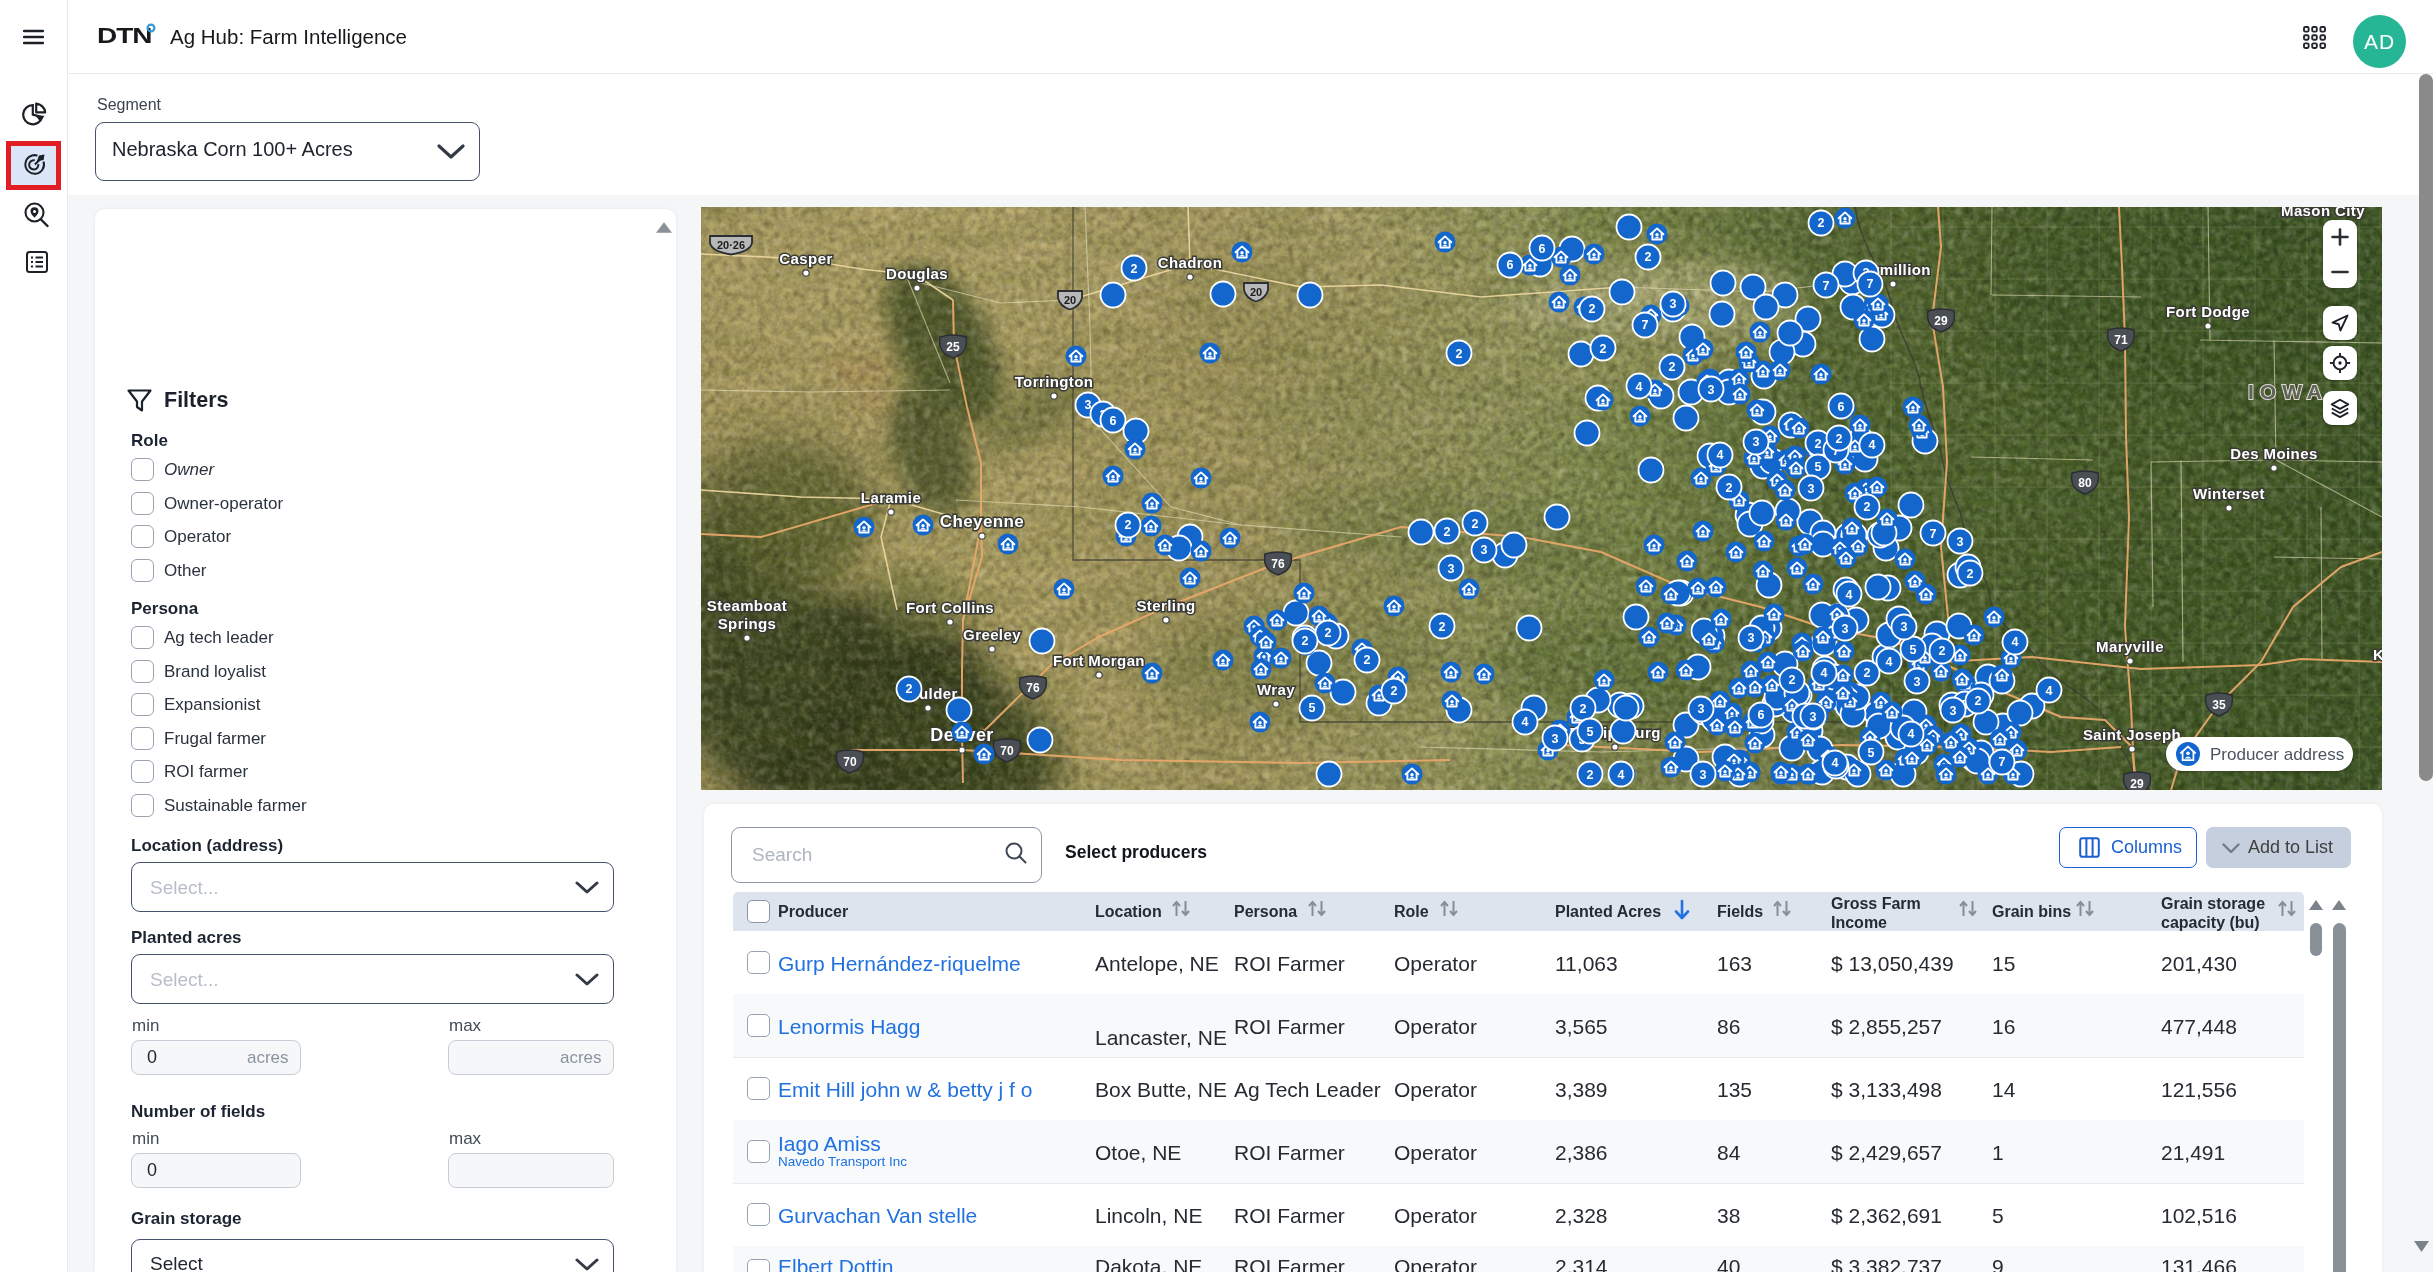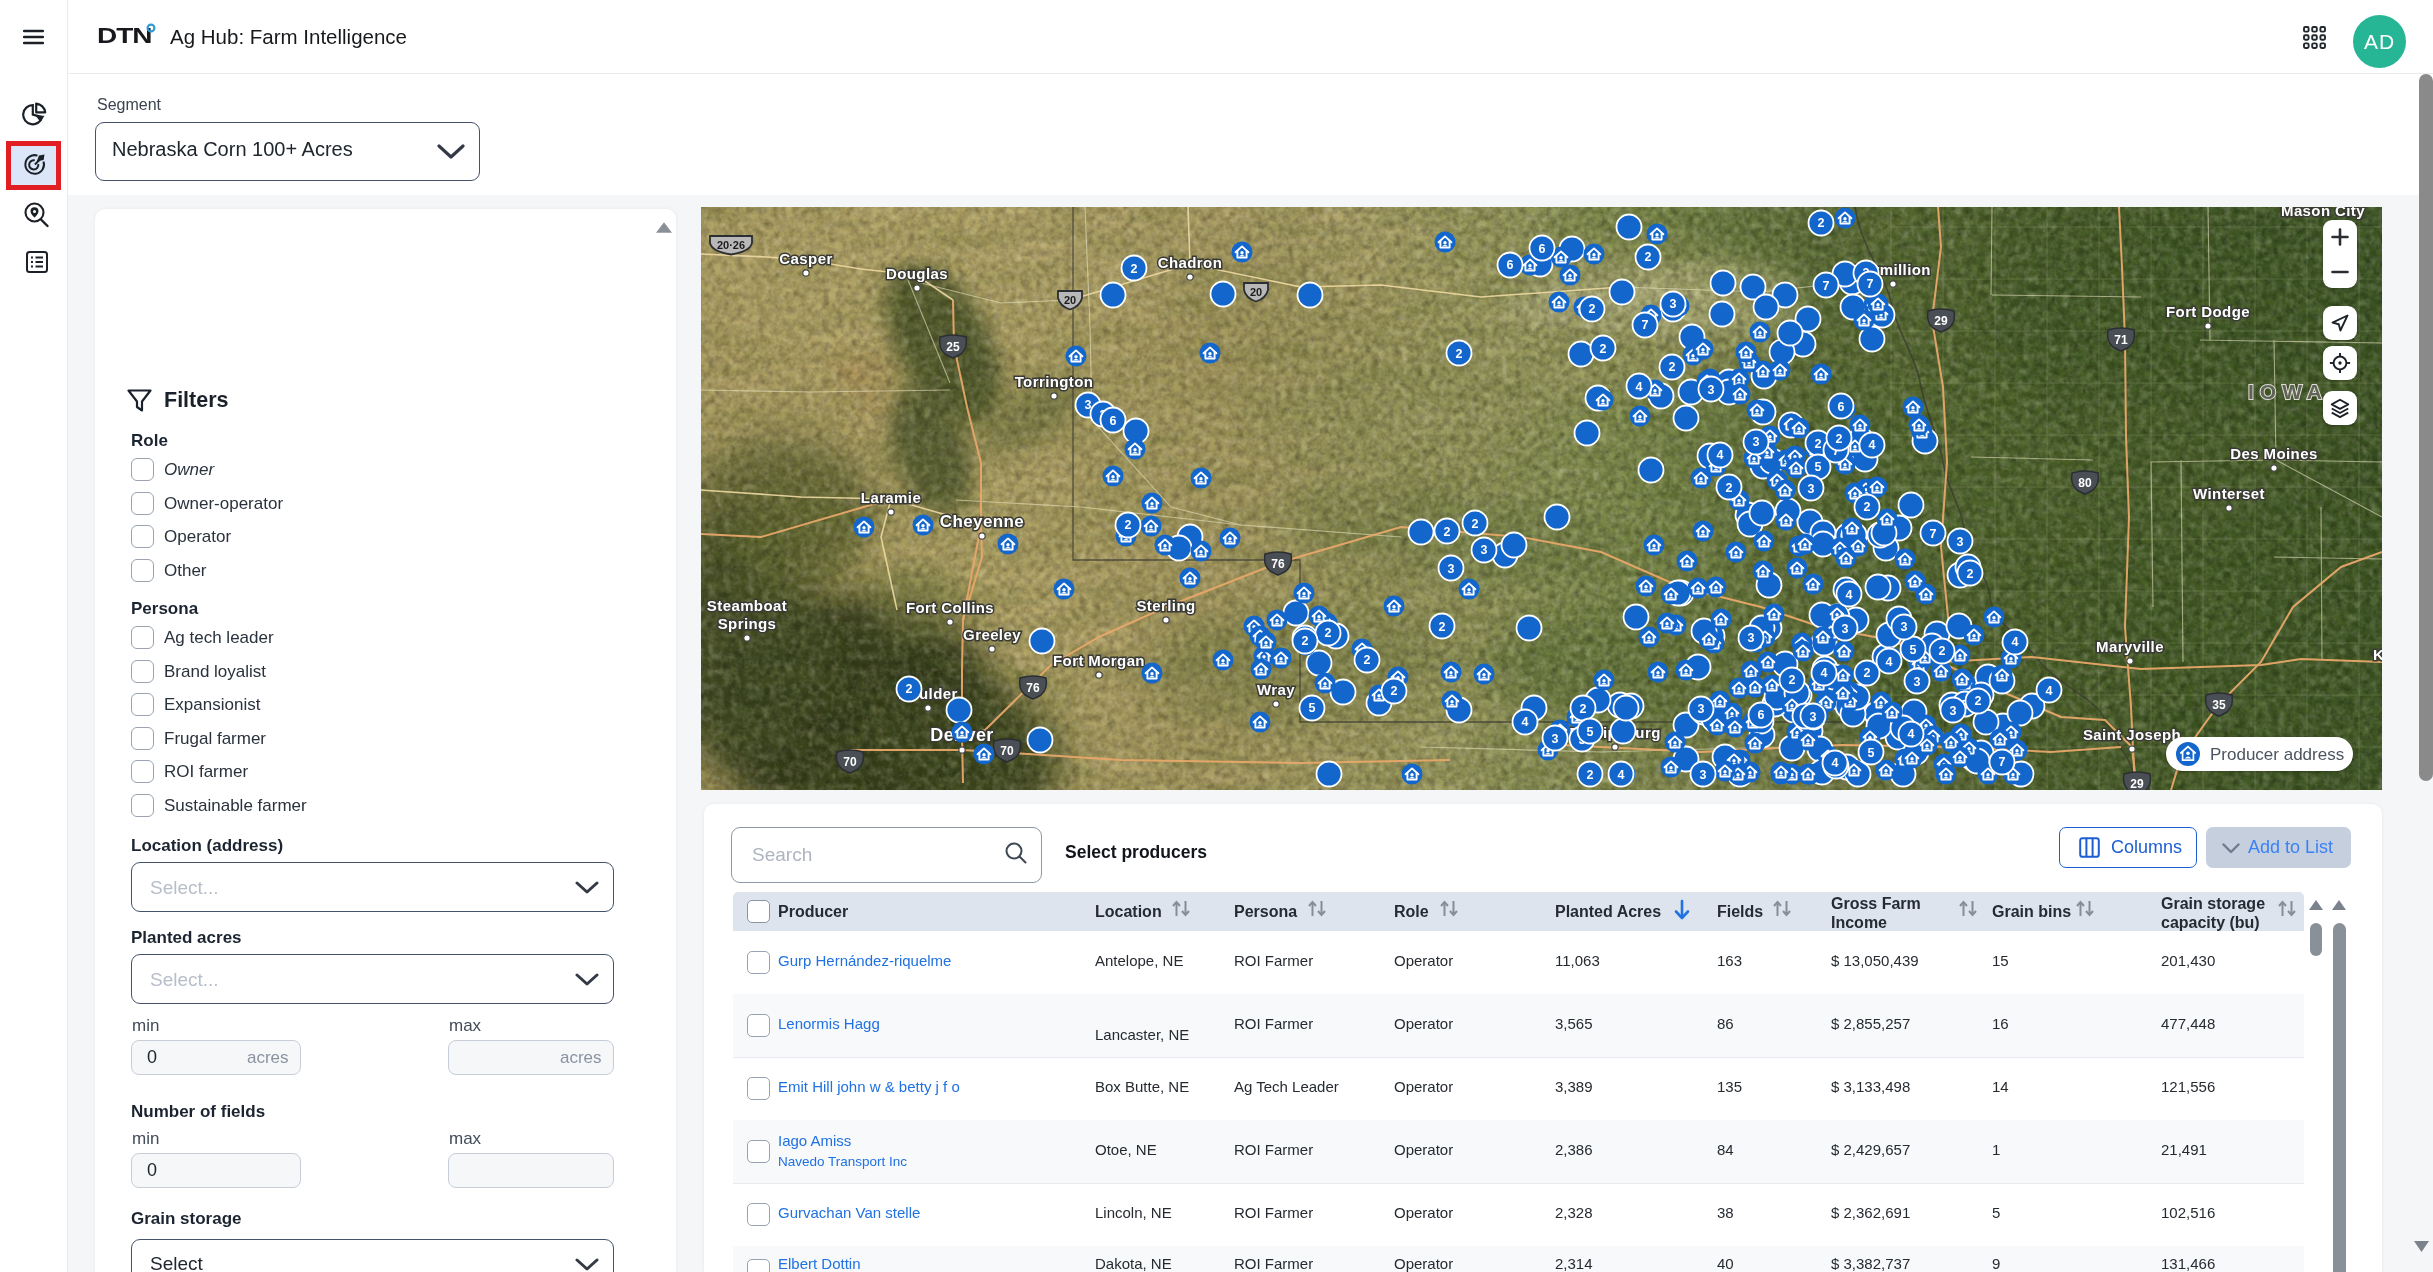--- a/index.html
+++ b/index.html
@@ -22,21 +22,21 @@
   .numbox { background:#f6f7f9; border:1px solid #c7cdd6; border-radius:8px; }
 
   
   #map { left:701px; top:207px; width:1681px; height:583px; overflow:hidden; }
   .mapbtn { background:#fff; border-radius:9px; box-shadow:0 1px 3px rgba(0,0,0,0.25); }
 
   
   #tcard { left:704px; top:804px; width:1678px; height:468px; background:#fff; border-radius:10px 10px 0 0; box-shadow:0 0 4px rgba(0,0,0,0.06); }
   #thead { position:absolute; left:29px; top:88px; width:1571px; height:39px; background:#dde4ee; border-radius:5px 5px 0 0; }
   .th { position:absolute; font-weight:bold; font-size:16px; color:#252b33; }
-  .td { position:absolute; font-size:15px; color:#262b31; }
+  .td { position:absolute; font-size:21px; color:#262b31; }
   .tlink { color:#2071e1; }
   .rowline { position:absolute; left:29px; width:1571px; height:1px; background:#e7eaee; }
 </style>
 </head>
 <body>
 <div class="abs" id="topwhite"></div>
 <div class="abs" id="rail"></div>
 <div class="abs" id="topborder"></div>
 
 <svg class="abs" style="left:23px; top:28px;" width="21" height="18" viewBox="0 0 21 18">
@@ -1026,21 +1026,21 @@
     <rect x="1.2" y="1.2" width="18.6" height="18.6" rx="2.4" fill="none" stroke="#1b5fd3" stroke-width="2"></rect>
     <line x1="7.4" y1="1.5" x2="7.4" y2="19.5" stroke="#1b5fd3" stroke-width="2"></line>
     <line x1="13.6" y1="1.5" x2="13.6" y2="19.5" stroke="#1b5fd3" stroke-width="2"></line>
   </svg>
   <div class="abs" style="left:1407px; top:33px; font-size:18px; color:#1b5fd3;">Columns</div>
 
   <div class="abs" style="left:1502px; top:23px; width:145px; height:41px; background:#c5cfdd; border-radius:7px;"></div>
   <svg class="abs" style="left:1518px; top:39px;" width="18" height="11" viewBox="0 0 18 11">
       <path d="M 1.5 1.5 L 9 9 L 16.5 1.5" fill="none" stroke="#707c8d" stroke-width="2.4" stroke-linecap="round" stroke-linejoin="round"></path>
     </svg>
-  <div class="abs" style="left:1544px; top:33px; font-size:18px; color:#3b82f6;">Add to List</div>
+  <div class="abs" style="left:1544px; top:33px; font-size:18px; color:#404040;">Add to List</div>
 
   <div id="thead"></div>
 <div class="abs" style="left:43px; top:96px; width:23px; height:23px; border:1.5px solid #8b95a4; border-radius:5px; background:#fff;"></div>
 <div class="th" style="left:74px; top:99px;">Producer</div>
 <div class="th" style="left:391px; top:99px;">Location</div>
 <svg class="abs" style="left:467px; top:96px;" width="22" height="17" viewBox="0 0 22 17">
       <g stroke="#858d98" stroke-width="2" fill="none">
         <line x1="5.5" y1="3.5" x2="5.5" y2="16"></line>
         <path d="M 2 6 L 5.5 2 L 9 6"></path>
         <line x1="14.5" y1="1" x2="14.5" y2="13.5"></line>

